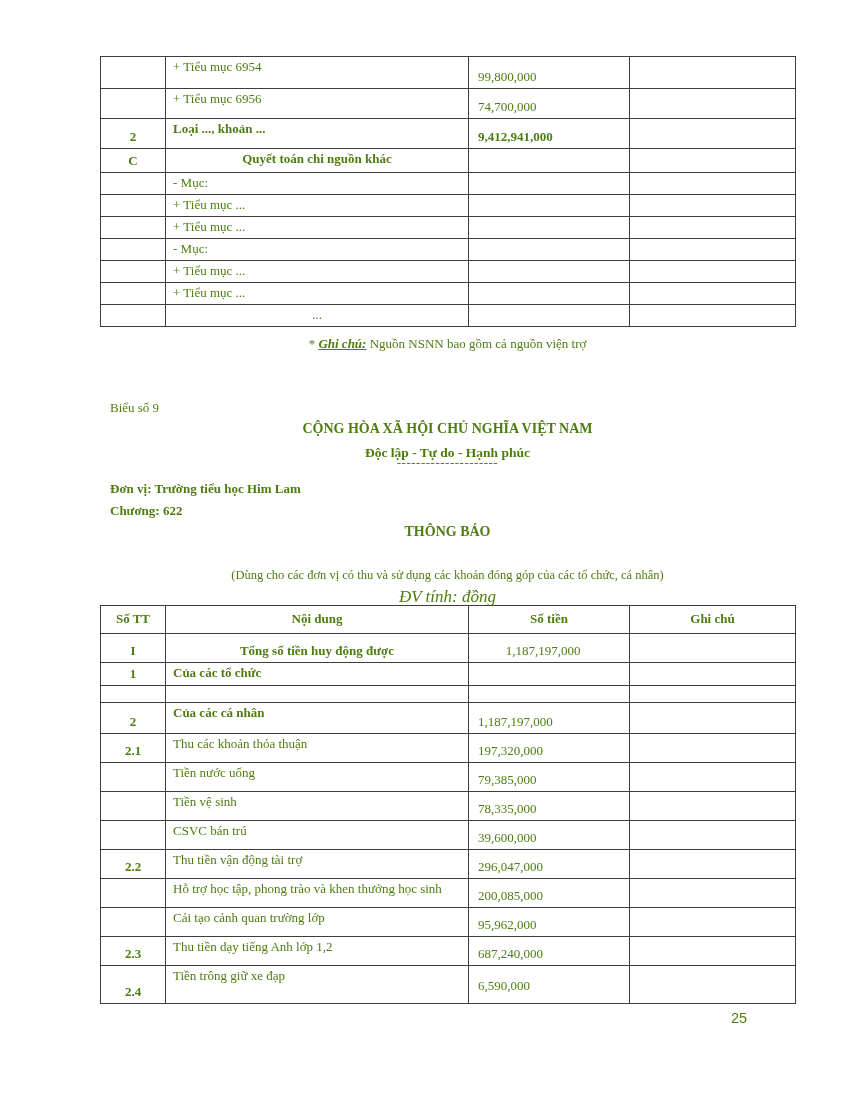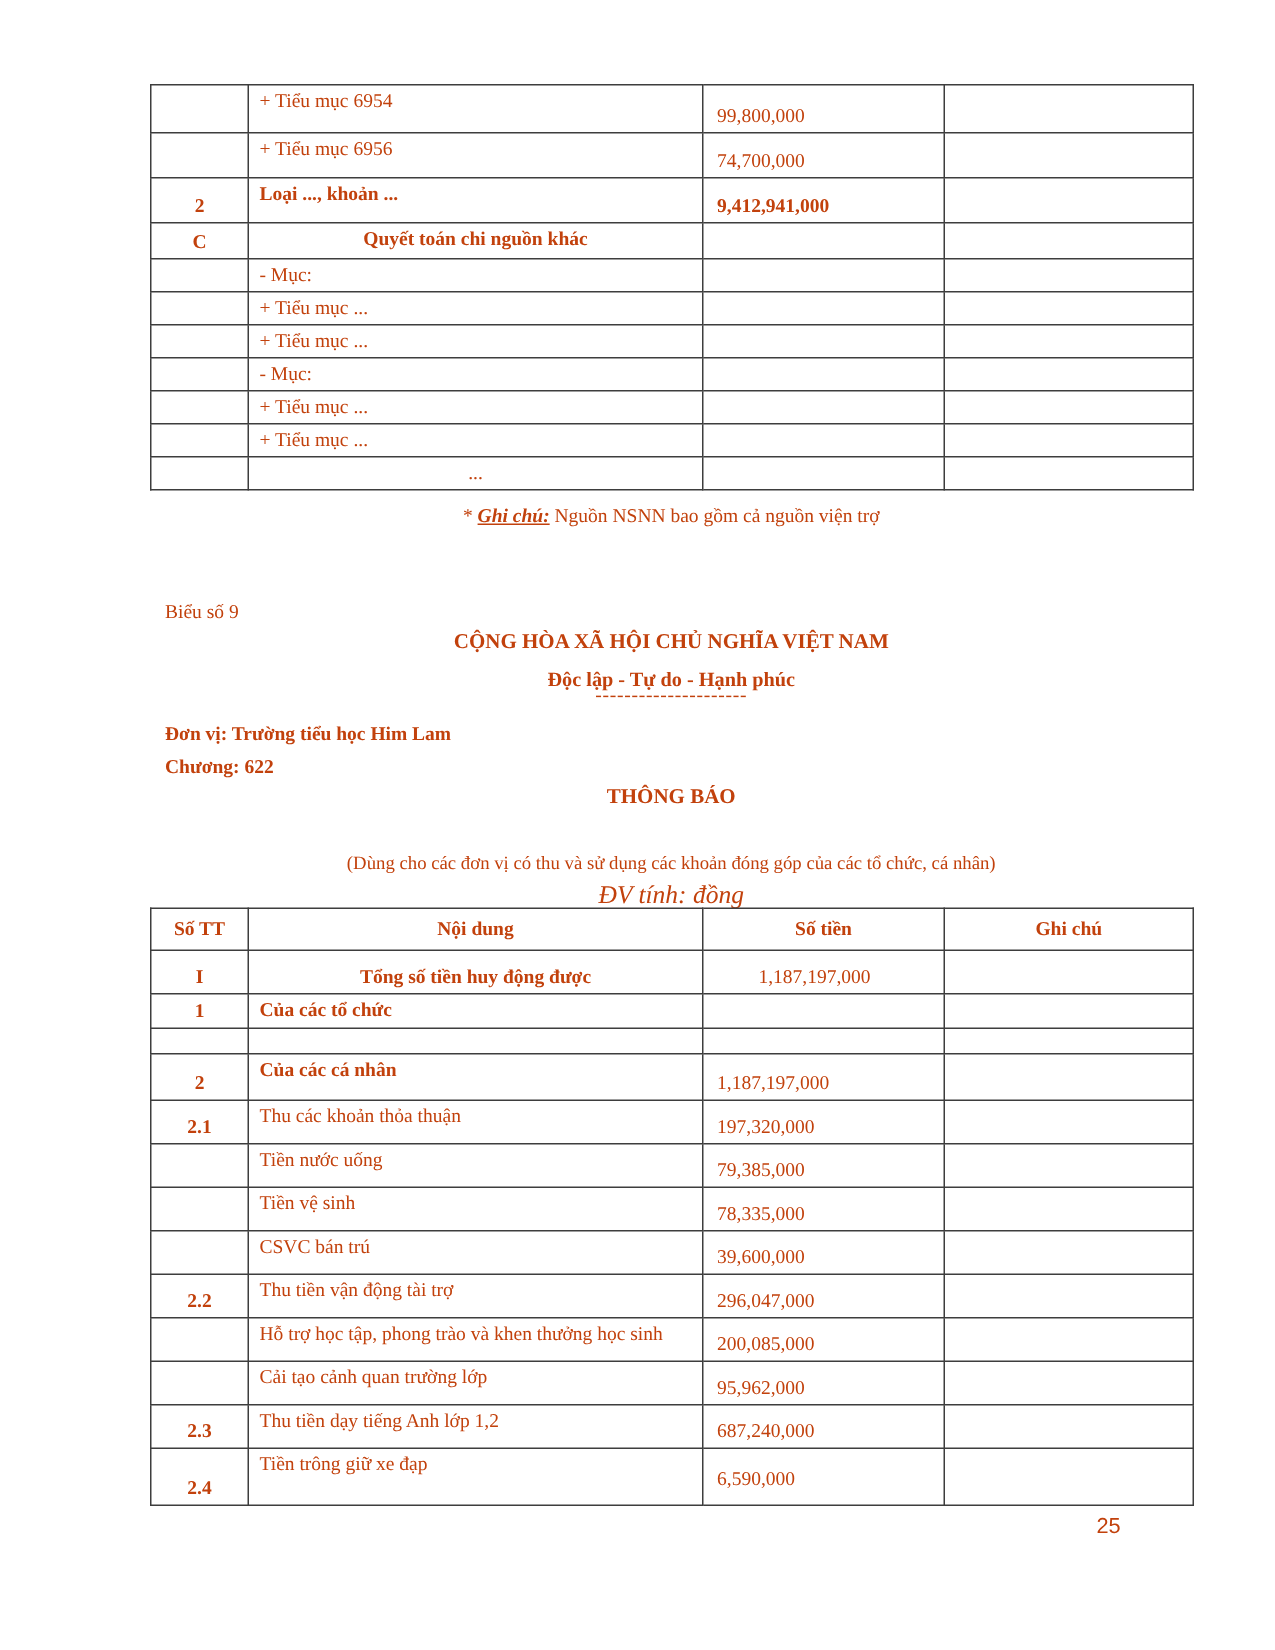--- a/index.html
+++ b/index.html
@@ -2,21 +2,21 @@
 <html><head>
 <meta charset="utf-8">
 <style>
   html, body { margin: 0; padding: 0; background: #ffffff; }
   .page {
     position: relative;
     width: 850px;
     height: 1100px;
     background: #ffffff;
     font-family: "Liberation Serif", serif;
-    color: #c2410c;
+    color: #4d7c0f;
     overflow: hidden;
   }
   table.doc-table {
     position: absolute;
     left: 100px;
     border-collapse: collapse;
     table-layout: fixed;
     width: 695px;
   }
   table.doc-table td, table.doc-table th {

